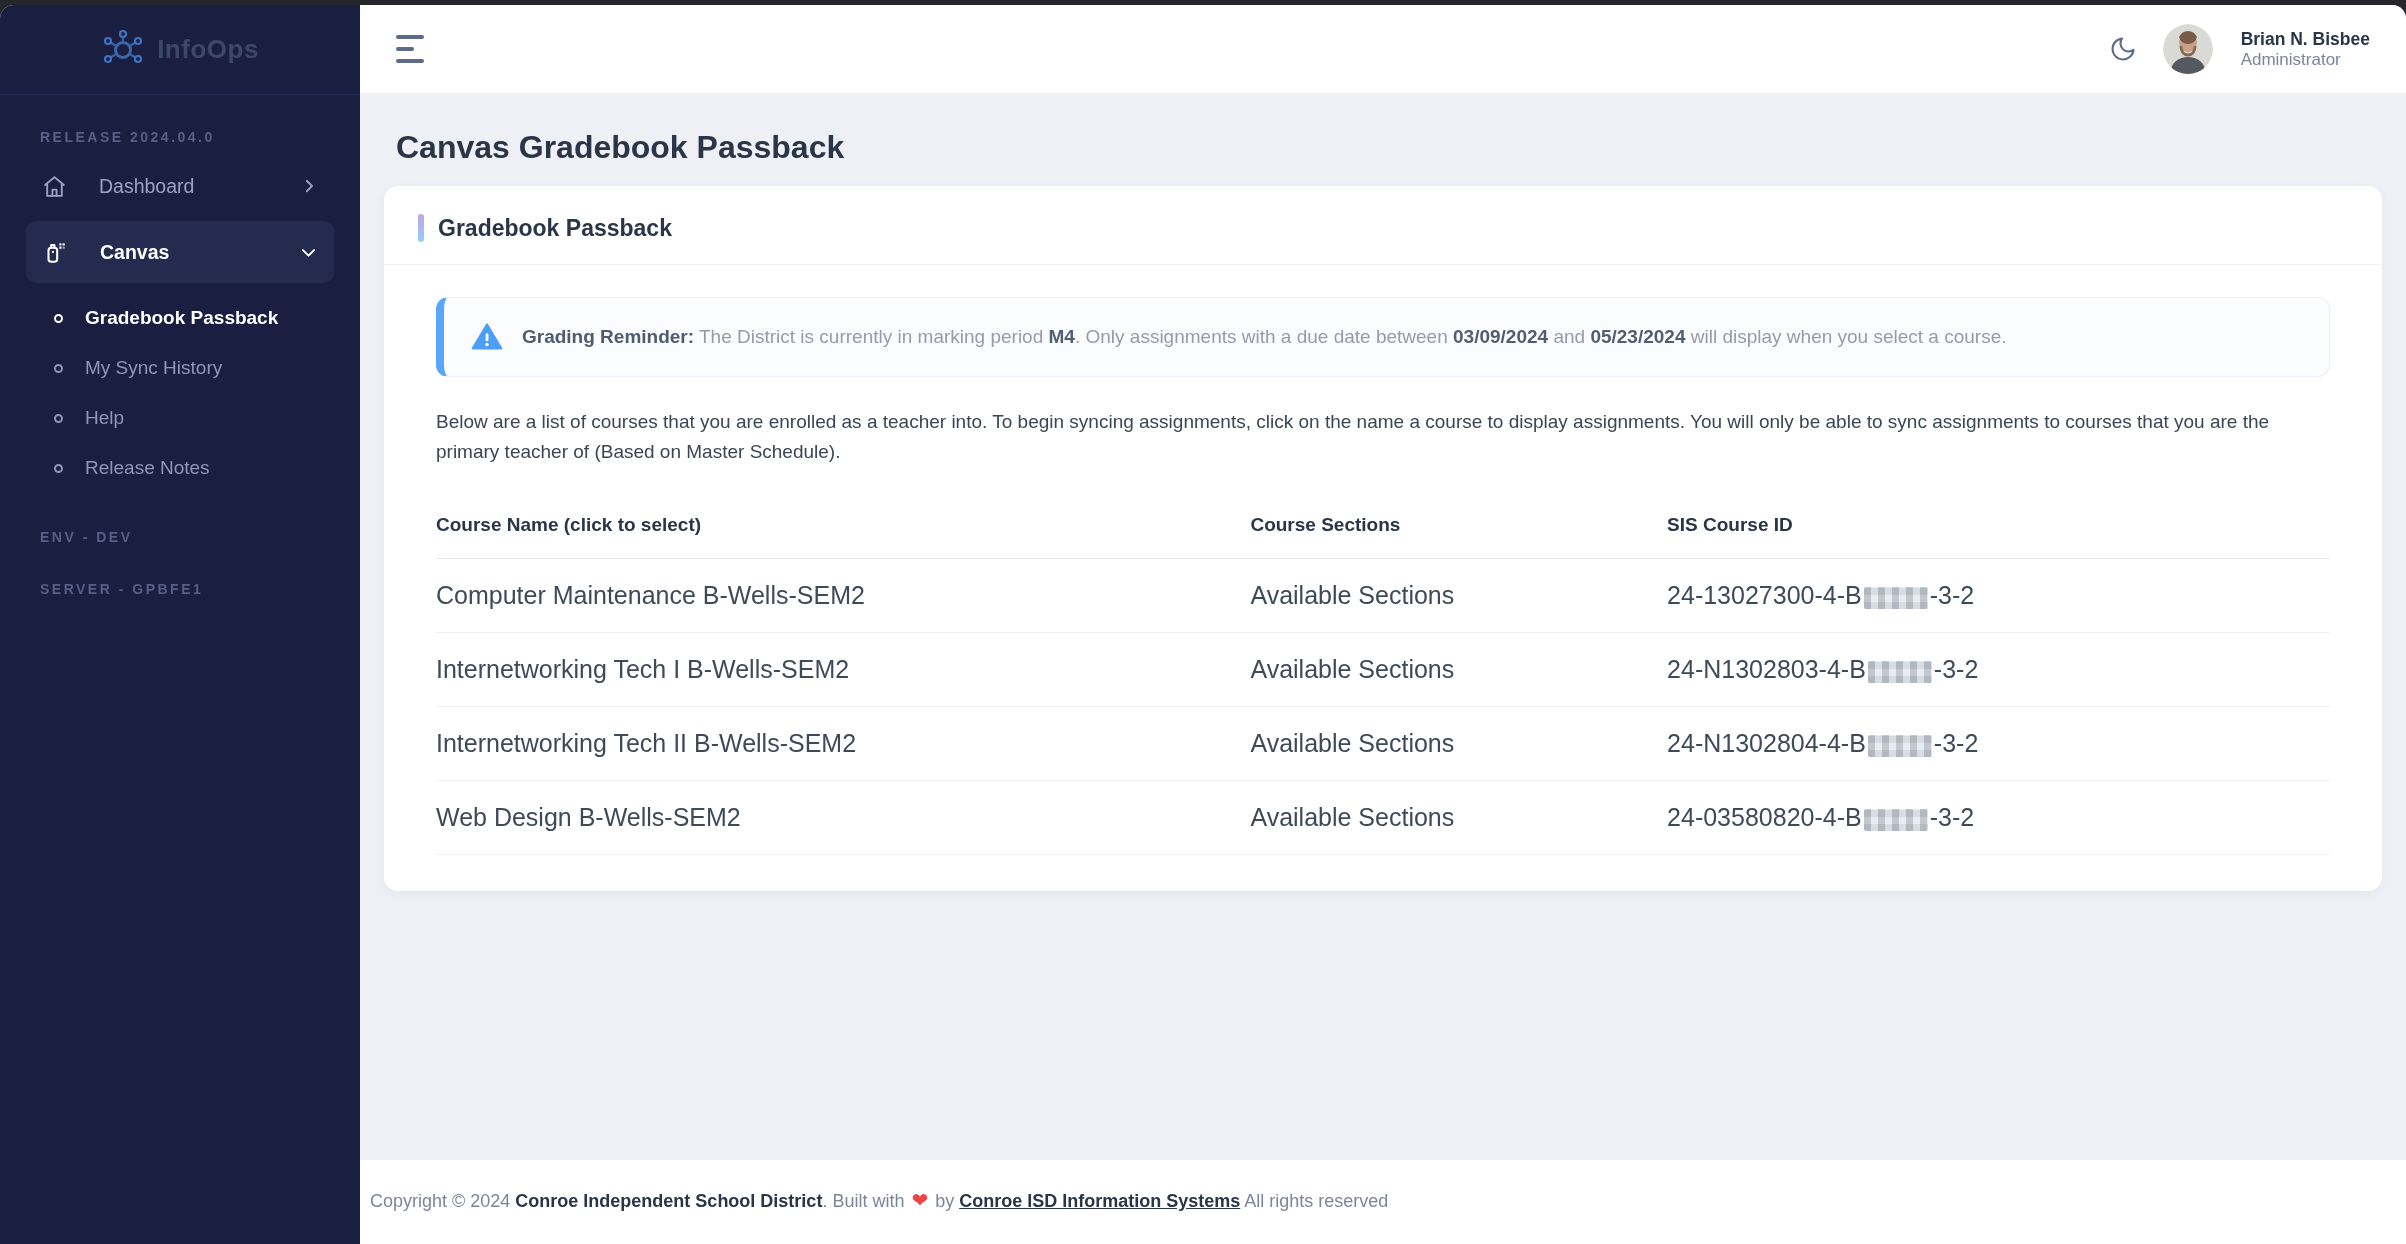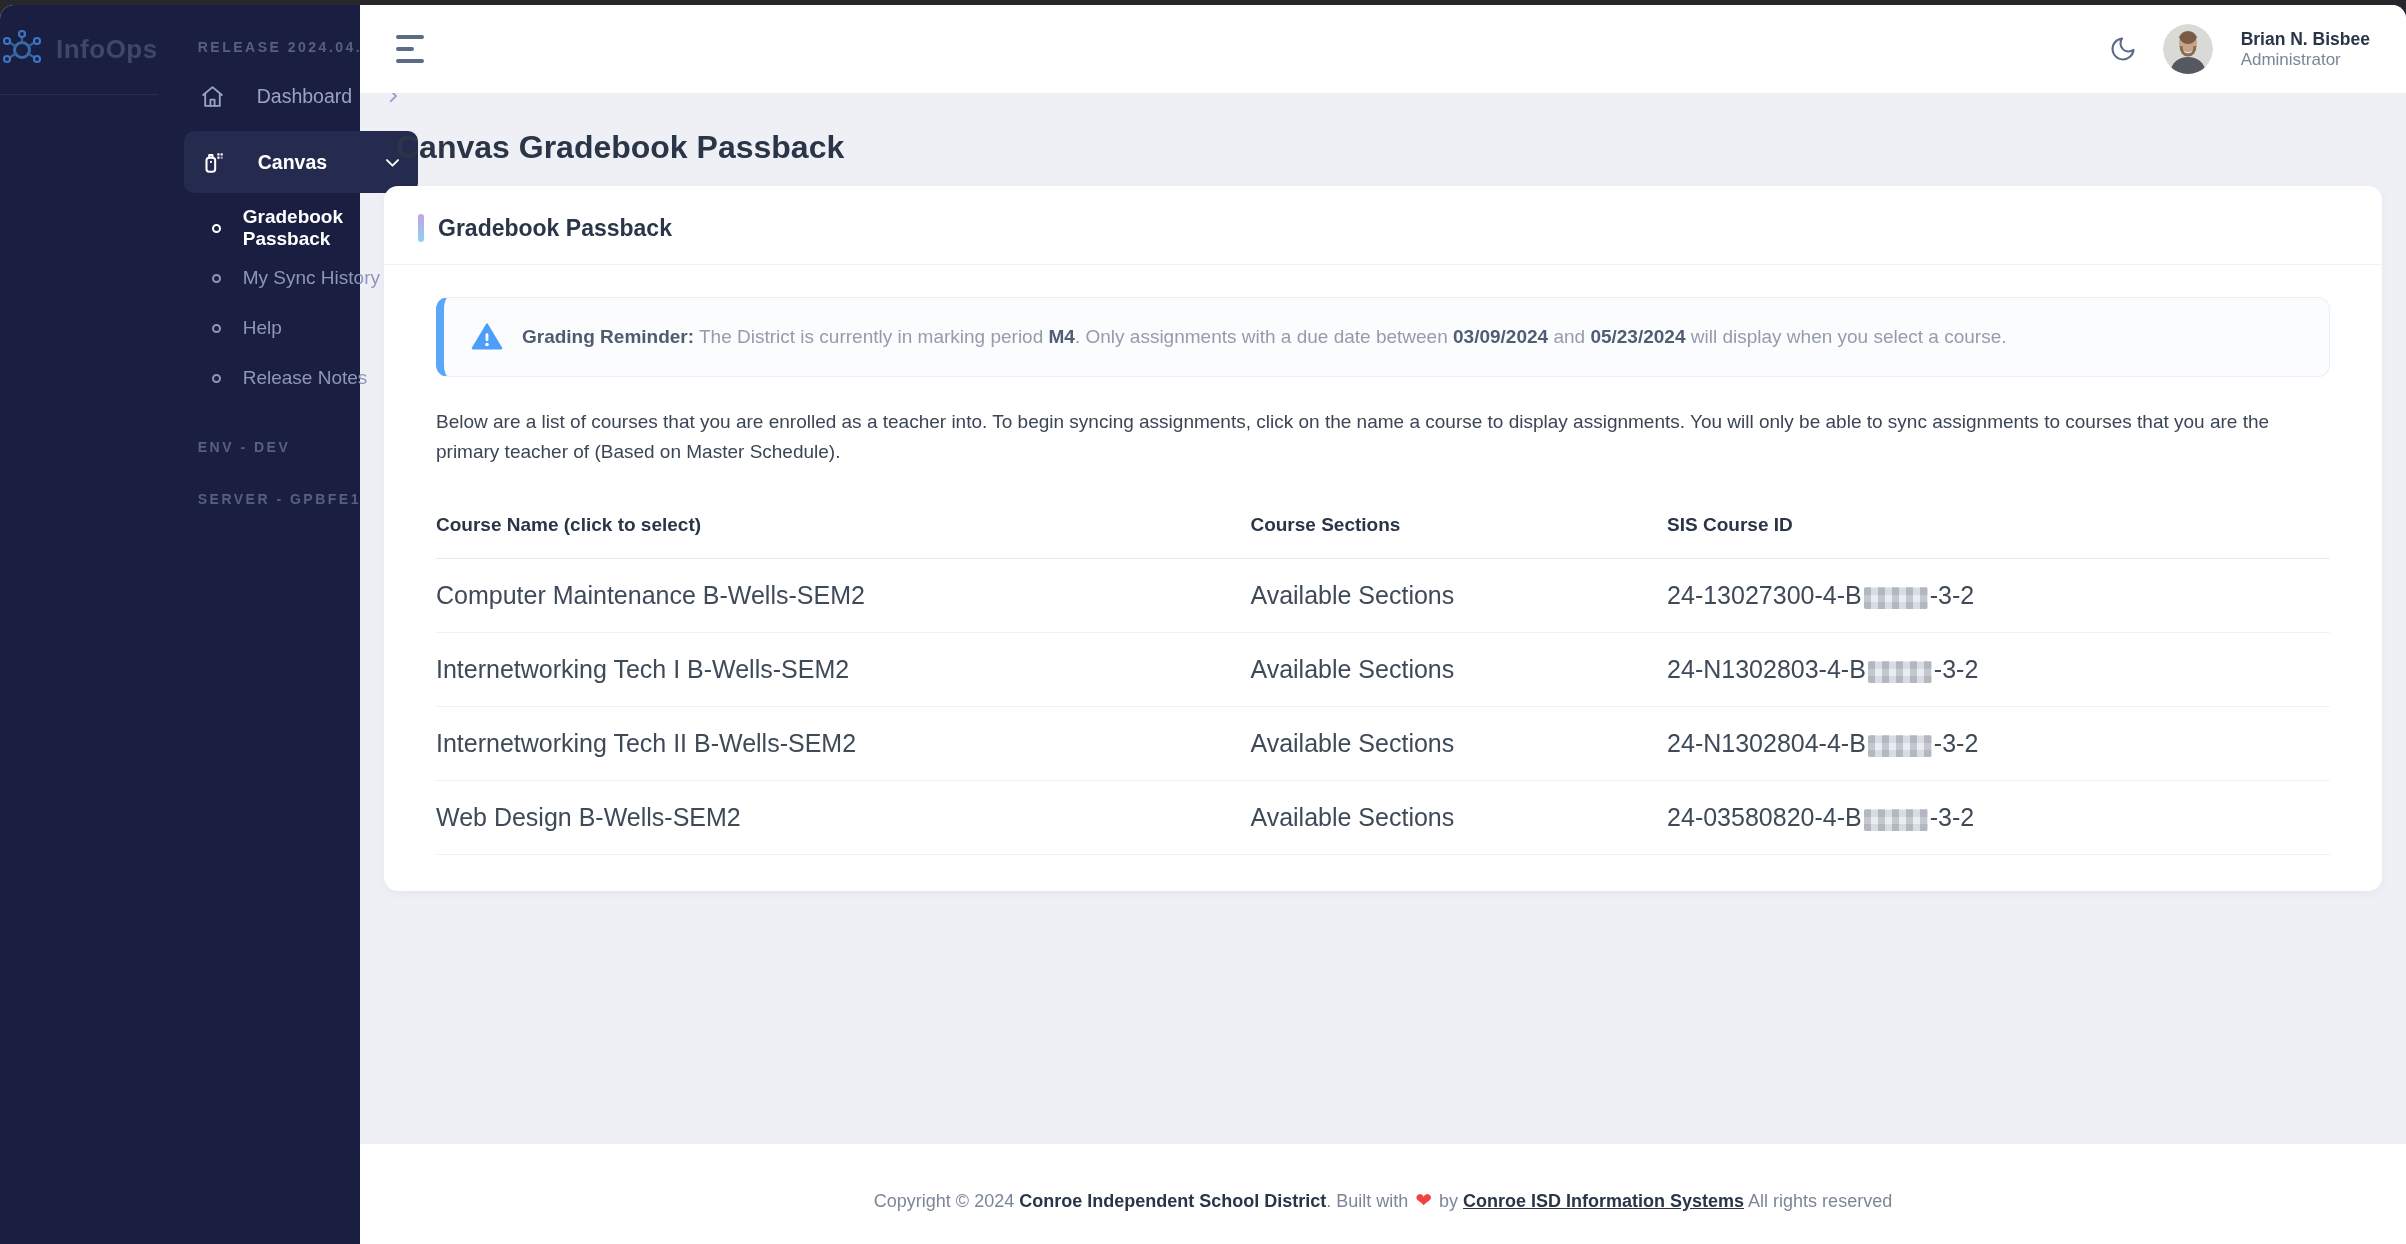--- a/index.html
+++ b/index.html
@@ -15,21 +15,21 @@
     position:absolute; top:5px; left:0; right:0; bottom:0;
     border-radius:14px 14px 0 0;
     overflow:hidden;
     display:flex;
     background:var(--main_bg,#eef0f6);
   }
   
   .sidebar {
     width:360px; flex:0 0 360px;
     background:var(--sidebar_bg,#1a1f41);
-    display:flex; flex-direction:row;
+    display:flex; flex-direction:column;
   }
   .logo-row {
     height:90px; display:flex; align-items:center; justify-content:center; gap:12px;
     border-bottom:1px solid #272e55;
   }
   .logo-text { font-size:26px; font-weight:600; color:#3d4768; letter-spacing:.5px; }
   .side-nav { padding:0 26px; }
   .side-label {
     font-size:14px; font-weight:700; letter-spacing:2.5px; color:#575f86;
     padding-left:14px; margin-top:36px;
@@ -116,22 +116,22 @@
   .col-name{ width:43%; } .col-sections{ width:22%; } .col-sis{ width:35%; }
   .redacted {
     display:inline-block; width:64px; height:22px; vertical-align:-5px;
     border-radius:2px; margin:0 2px;
     background:
       repeating-linear-gradient(90deg, rgba(150,156,166,.45) 0 7px, rgba(235,238,242,.45) 7px 14px),
       repeating-linear-gradient(0deg, #c9ced6 0 7px, #e9ecef 7px 14px);
   }
   
   .footer {
-    background:#ffffff; text-align:center;
-    padding:44px 10px 32px; font-size:18px; color:#7d8698;
+    background:#ffffff; text-align:left;
+    padding:28px 10px 32px; font-size:18px; color:#7d8698;
   }
   .footer b { color:#2a3547; }
   .footer .heart { color:var(--heart,#ef4444); font-size:20px; margin:0 2px; }
   .footer a { color:#2a3547; font-weight:700; text-decoration:underline; cursor:pointer; }
 </style>
 </head>
 <body>
 
 <div class="app">
 

